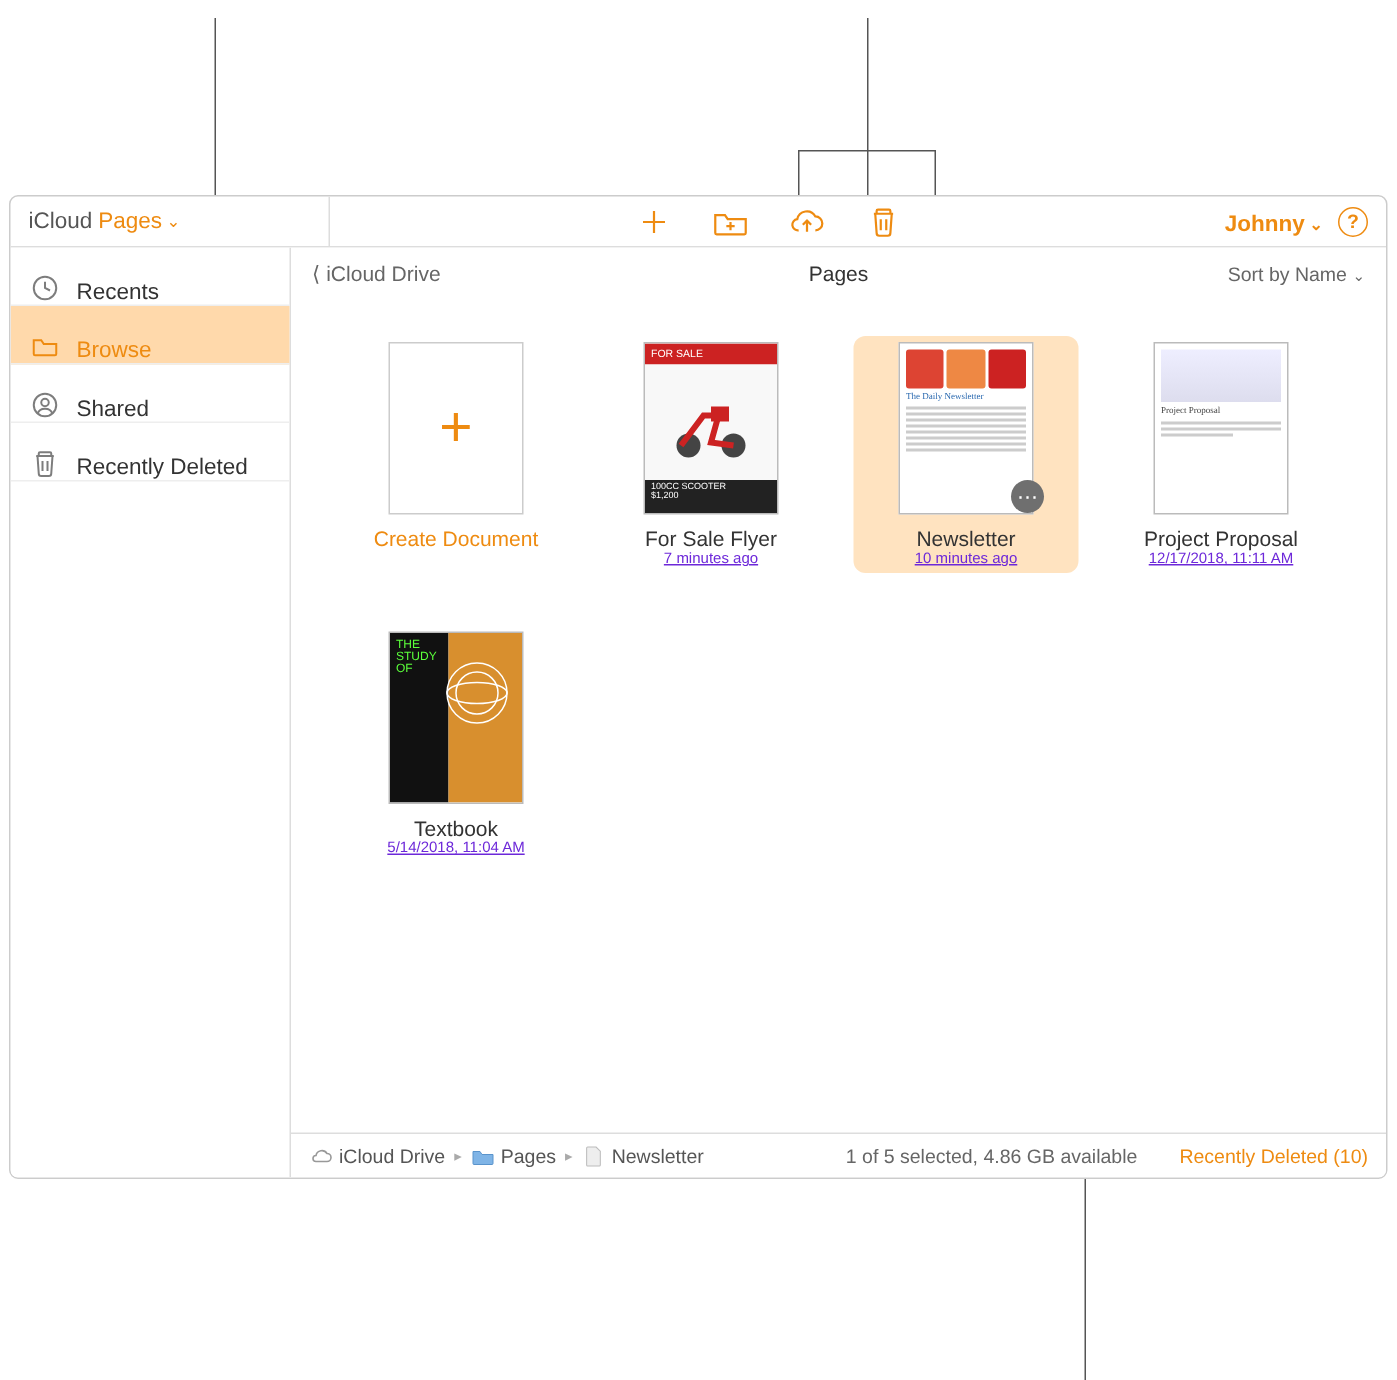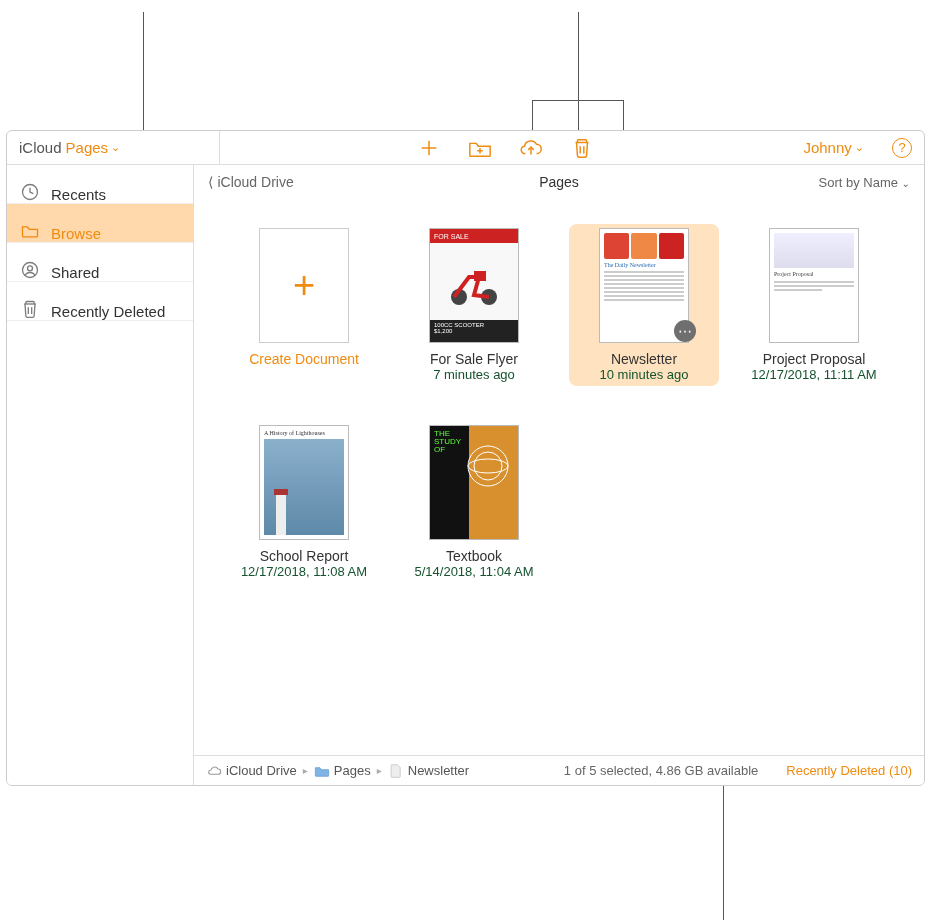--- a/index.html
+++ b/index.html
@@ -48,21 +48,21 @@
     justify-content: center;
     gap: 25px;
     height: 100%;
   }
   .toolbar-btn {
     width: 26px; height: 26px;
     display:flex;align-items:center;justify-content:center;
     color: #ee8b11; cursor:pointer;
   }
   .top-right {
-    display:flex; align-items:center; padding: 0 12px; gap:28px;
+    display:flex; align-items:flex-end; padding: 0 12px; gap:10px;font-weight:bold;
   }
   .user-name { color:#ee8b11; font-size:15px; cursor:pointer;}
   .help-btn { width:20px;height:20px;border:1.5px solid #ee8b11;border-radius:50%;display:flex;align-items:center;justify-content:center;color:#ee8b11;font-size:13px;cursor:pointer;}
 
   .body {
     flex:1; display:flex; overflow:hidden;
   }
   .sidebar {
     width: 213px;
     border-right: 1px solid #ddd;
@@ -114,21 +114,21 @@
     border:1px solid #bbb;
     margin-bottom: 8px;
     position:relative;
     display:flex;align-items:center;justify-content:center;
     overflow:hidden;
   }
   .thumb.create { border:1px solid #ccc;}
   .plus-large { font-size: 38px; color:#ee8b11; font-weight:200;}
   .doc-title { font-size:14px; color:#333; text-align:center;}
   .doc-title.orange { color:#ee8b11;}
-  .doc-sub { font-size:13px; color:#14532d; text-align:center;}
+  .doc-sub { font-size:10px; color:#6d28d9; text-align:center;text-decoration:underline;}
   .more-btn {
     position:absolute;
     width:22px;height:22px; border-radius:50%;
     background:#6f6f6f; color:#fff; font-size:14px;
     display:flex;align-items:center;justify-content:center;
     right: 23px; top: 96px;
     cursor:pointer;
   }
 
   .footer {
@@ -359,33 +359,20 @@
                   <div style="height:2px;background:#ccc;margin-bottom:2px;"></div>
                   <div style="height:2px;background:#ccc;margin-bottom:2px;"></div>
                   <div style="height:2px;background:#ccc;margin-bottom:2px;width:60%;"></div>
                 </div>
             </div>
           </div>
           <div class="doc-title">Project Proposal</div>
           <div class="doc-sub">12/17/2018, 11:11 AM</div>
         </div>
 
-        <div class="doc">
-          <div class="thumb">
-            <div class="th-school">
-              <div class="tt">A History of Lighthouses</div>
-              <div class="lighthouse">
-                <div style="position:absolute;left:12px;bottom:0;width:10px;height:40px;background:#eee;"></div>
-                <div style="position:absolute;left:10px;bottom:40px;width:14px;height:6px;background:#a33;"></div>
-              </div>
-            </div>
-          </div>
-          <div class="doc-title">School Report</div>
-          <div class="doc-sub">12/17/2018, 11:08 AM</div>
-        </div>
 
         <div class="doc">
           <div class="thumb">
             <div class="th-textbook">
               <div class="left">THE STUDY OF</div>
               <div class="right">
                 <svg width="50" height="115" style="position:absolute;left:-6px;top:10px;">
                     <circle cx="25" cy="30" r="20" fill="none" stroke="#fff" stroke-width="1"></circle>
                     <circle cx="25" cy="30" r="14" fill="none" stroke="#fff" stroke-width="1"></circle>
                     <ellipse cx="25" cy="30" rx="20" ry="7" fill="none" stroke="#fff" stroke-width="1"></ellipse>

